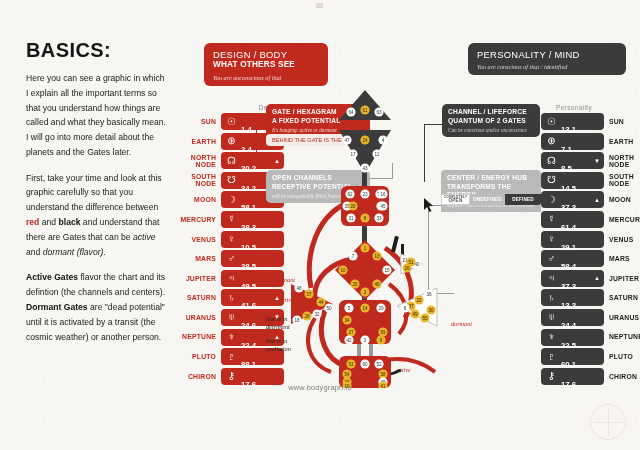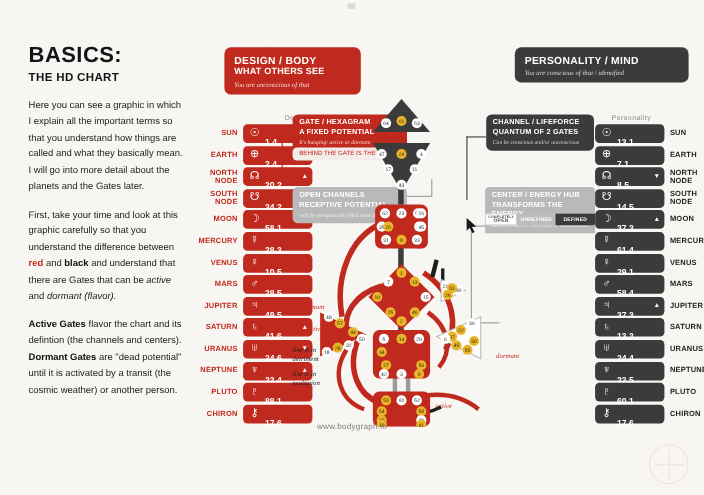--- a/index.html
+++ b/index.html
@@ -41,21 +41,21 @@
   .arrow{font-size:6px;color:#fff;margin-left:auto;}
   #design-col{left:172px;top:104px;}
   #pers-col{left:541px;top:104px;}
   #design-col .col-head{width:108px;margin-left:44px;margin-bottom:2px;}
   #pers-col .col-head{width:66px;margin-bottom:2px;}
 
   
   .banner{border-radius:6px;padding:6px 9px 5px;box-sizing:border-box;}
   #banner-design{left:204px;top:43px;width:124px;background:#c0291d;}
   #banner-pers{left:468px;top:43px;width:158px;background:#3b3b3b;}
-  .banner .b1{font-size:9.4px;font-weight:bold;color:#fff;letter-spacing:.3px;line-height:1.22;}
+  .banner .b1{font-size:9.4px;font-weight:normal;color:#fff;letter-spacing:.3px;line-height:1.22;}
   .banner .b2{font-size:8.2px;font-weight:bold;color:#fff;letter-spacing:.2px;line-height:1.25;}
   .banner .b3{font-size:6.2px;font-style:italic;color:#f0d9d6;margin-top:3px;font-family:"Liberation Serif",serif;}
   #banner-pers .b3{color:#d8d8d8;}
 
   
   .callout{border-radius:5px;padding:4px 6px;box-sizing:border-box;}
   .callout .c1{font-size:6.6px;font-weight:bold;letter-spacing:.2px;line-height:1.3;}
   .callout .c2{font-size:5.2px;font-style:italic;margin-top:2px;font-family:"Liberation Serif",serif;}
   #co-gate{left:266px;top:104px;width:104px;background:#c0291d;}
   #co-gate .c1{color:#fff;} #co-gate .c2{color:#f3d6d3;}
@@ -111,21 +111,20 @@
 </style>
 </head>
 <body>
 
 <div id="page">
 
   <div class="abs" id="pagemark"></div>
 
   <div class="abs" id="left-col">
     <div id="title-basics">BASICS:</div>
-    <div id="title-sub">THE HD CHART</div>
 
     <div class="para">Here you can see a graphic in which I explain all the important terms so that you understand how things are called and what they basically mean. I will go into more detail about the planets and the Gates later.</div>
 
     <div class="para">
       <span>First, take your time and look at this graphic carefully so that you understand the difference between </span><span class="red-w">red</span><span> and </span><span class="blk-w">black</span><span> and understand that there are Gates that can be </span><span class="ital">active</span><span> and </span><span class="ital">dormant</span><span class="ital"> (flavor).</span>
     </div>
 
     <div class="para">
       <span class="blk-w">Active Gates</span><span> flavor the chart and its defintion (the channels and centers).</span>
       <br>

